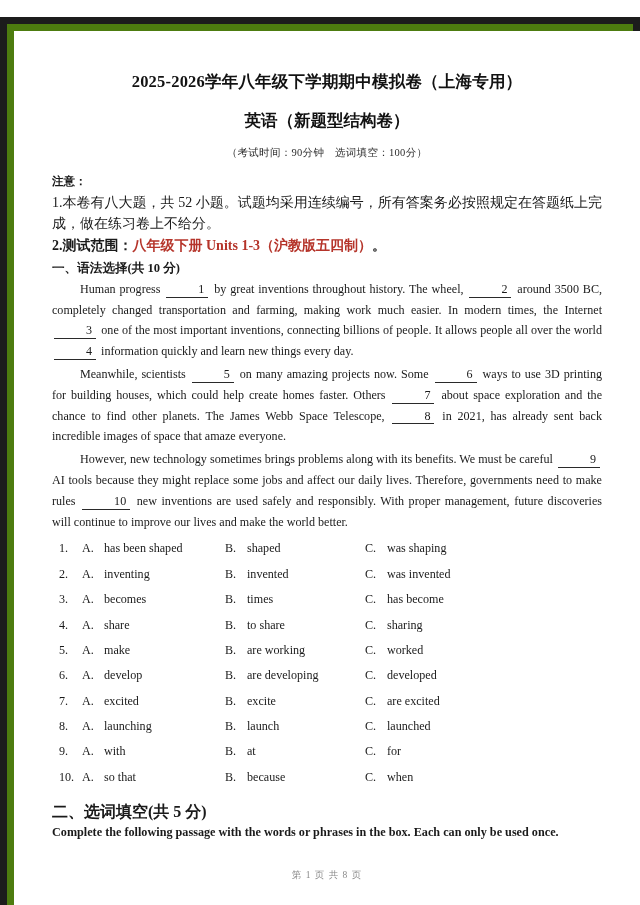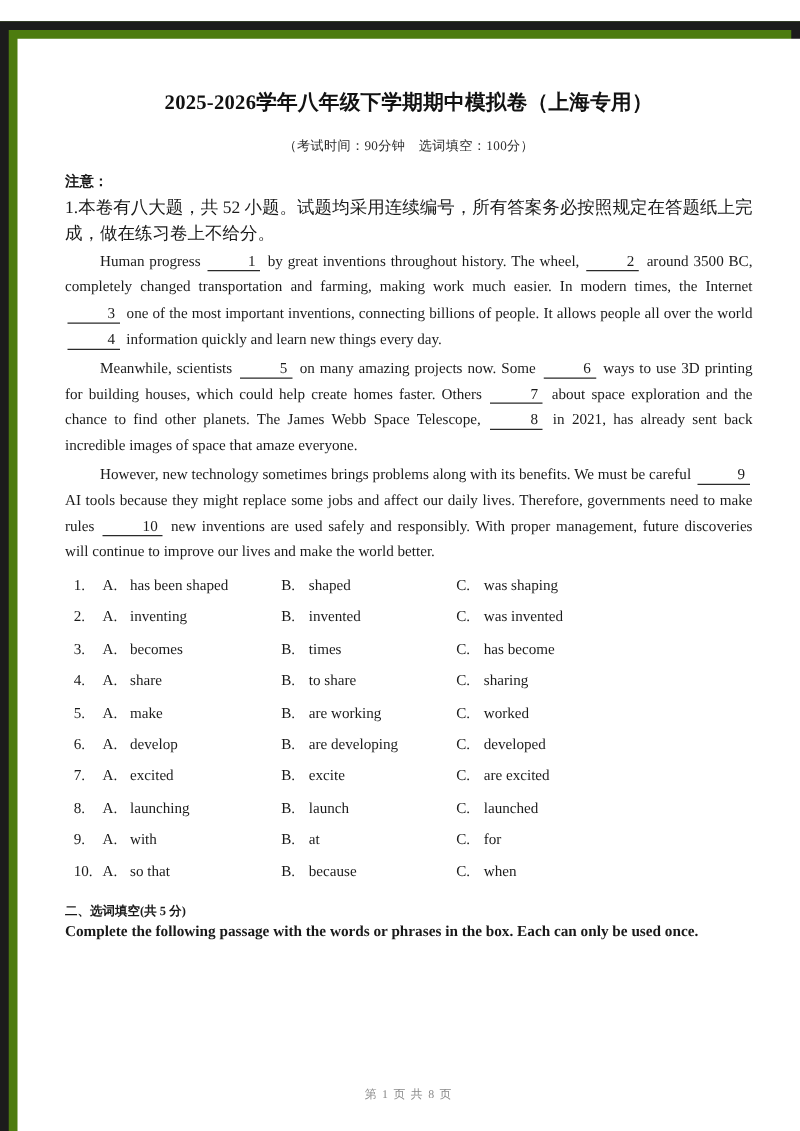--- a/index.html
+++ b/index.html
@@ -123,21 +123,21 @@
   .opt-cell.b { width: 140px; }
   .opt-cell.c { width: 150px; }
   .opt-letter {
     width: 22px;
     flex: 0 0 22px;
   }
 
   
   .tail-head {
     font-weight: bold;
-    font-size: 10px;
+    font-size: 16px;
     margin: 7px 0 2px 0;
   }
   .tail-instr {
     font-weight: bold;
     font-size: 12.2px;
     margin: 0;
   }
 
   .footer {
     position: absolute;
@@ -151,25 +151,30 @@
   }
 </style>
 </head>
 <body>
 
 <div class="page-frame">
   <div class="page-sheet">
     <div class="content">
 
       <div class="doc-title">2025-2026学年八年级下学期期中模拟卷（上海专用）</div>
+      <div class="doc-subject">英语（新题型结构卷）</div>
       <div class="exam-meta">（考试时间：90分钟　选词填空：100分）</div>
 
       <div class="notice-head">注意：</div>
       <p class="notice-line">1.本卷有八大题，共 52 小题。试题均采用连续编号，所有答案务必按照规定在答题纸上完成，做在练习卷上不给分。</p>
-
+      <p class="notice-line">
+        <b>2.测试范围：</b><span class="red">八年级下册 Units 1-3（沪教版五四制）</span><b>。</b>
+      </p>
+
+      <div class="section-head">一、语法选择(共 10 分)</div>
 
       <p class="para">
         <span>Human progress</span>
         <span class="blank">1</span>
         <span>by great inventions throughout history. The wheel,</span>
         <span class="blank">2</span>
         <span>around 3500 BC, completely changed transportation and farming, making work much easier. In modern times, the Internet</span>
         <span class="blank">3</span>
         <span>one of the most important inventions, connecting billions of people. It allows people all over the world</span>
         <span class="blank">4</span>

